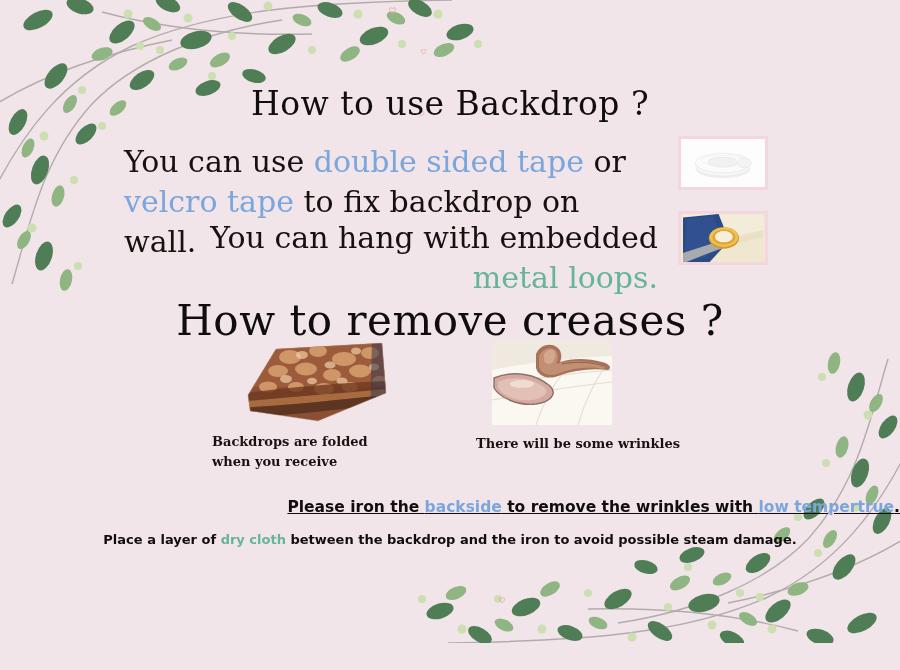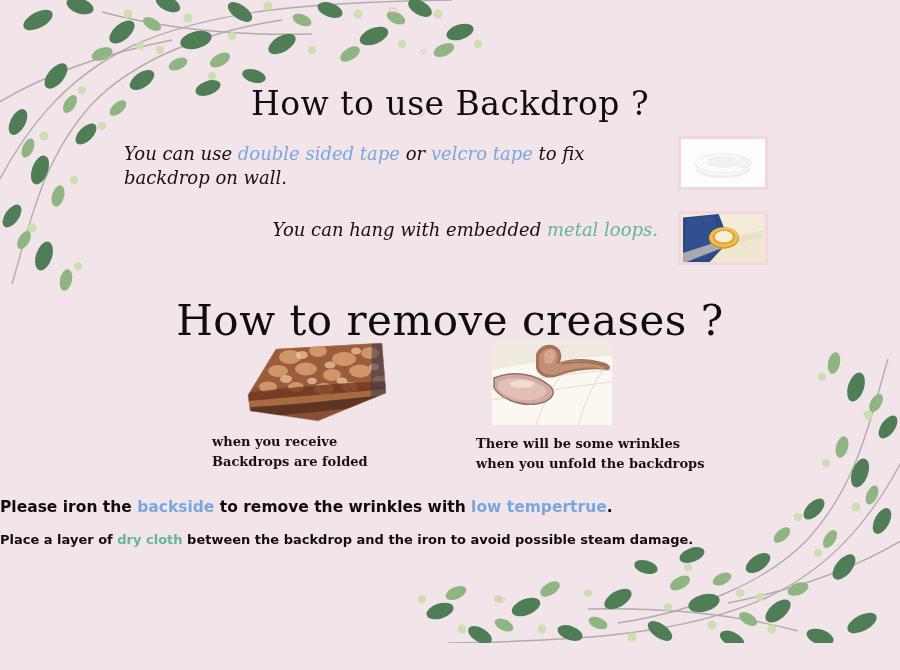--- a/index.html
+++ b/index.html
@@ -45,22 +45,21 @@
     letter-spacing: 0.5px;
   }
   #title-use     { top: 84px;  font-size: 33px; }
   #title-creases { top: 296px; font-size: 42px; }
 
   
   .instr {
     position: absolute;
     color: #16100f;
     font-family: "DejaVu Serif", "Liberation Serif", serif;
-    font-style: italic;
-    font-size: 18px;
+    font-size: 30px;
     line-height: 1.33;
   }
   #instr-tape  { left: 124px; top: 142px; width: 530px; }
   #instr-loops { left: 128px; top: 218px; width: 530px; text-align: right; }
 
   .accent-blue { color: #7ba6dd; }
   .accent-teal { color: #66b49b; }
 
   
   .thumb {
@@ -101,25 +100,25 @@
   #caption-wrinkle { left: 444px; top: 434px; width: 240px; margin-left: 32px; }
 
   
   .footnote {
     position: absolute;
     color: #120d0c;
     font-family: "DejaVu Sans", "Liberation Sans", sans-serif;
     font-weight: bold;
   }
   #note-iron {
-    left: 0; width: 900px; text-align: left;
-    top: 498px; font-size: 15.5px;
+    left: 0; width: 900px; text-align: right;
+    top: 498px; font-size: 15.5px; text-decoration: underline;
   }
   #note-cloth {
-    left: 0; width: 900px; text-align: left;
+    left: 0; width: 900px; text-align: center;
     top: 532px; font-size: 13px;
   }
 </style>
 </head>
 <body>
 
 <div id="page">
 
   <svg class="foliage" id="foliage-tl" width="520" height="330" viewBox="0 0 520 330">
     <g stroke="#a8a2a2" stroke-width="1.4" fill="none" opacity="0.85">
@@ -373,27 +372,26 @@
       <path d="M47 16 C 51 8, 60 6, 64 11 C 67 15, 66 20, 64 24
                C 78 20, 94 20, 108 24 C 113 25, 114 28, 111 29
                C 96 26, 80 28, 65 34 C 56 37, 48 33, 47 26 Z" fill="#c08f74"></path>
       <path d="M52 14 C 55 9, 61 8, 63 12 C 64 15, 63 19, 61 22
                C 58 25, 53 24, 52 20 Z" fill="#d3a98c"></path>
       <path d="M70 24 C 86 21, 100 22, 112 26" stroke="#8d6045" stroke-width="1" fill="none"></path>
     </svg>
   </div>
 
   <div class="caption" id="caption-folded">
+    <div>Backdrops are folded</div>
     <div>when you receive</div>
-    <div>Backdrops are folded</div>
   </div>
 
   <div class="caption" id="caption-wrinkle">
     <div>There will be some wrinkles</div>
-    <div>when you unfold the backdrops</div>
   </div>
 
   <div class="footnote" id="note-iron">
     <span>Please iron the </span><span class="accent-blue">backside</span><span> to remove the wrinkles with </span><span class="accent-blue">low tempertrue</span><span>.</span>
   </div>
 
   <div class="footnote" id="note-cloth">
     <span>Place a layer of </span><span class="accent-teal">dry cloth</span><span> between the backdrop and the iron to avoid possible steam damage.</span>
   </div>
 

